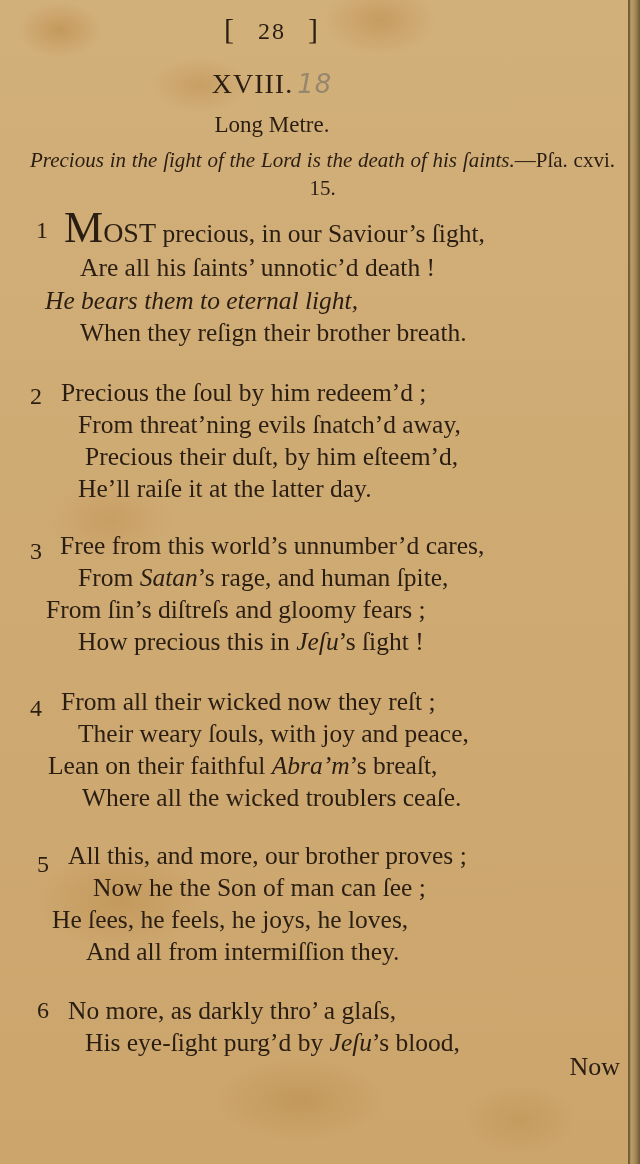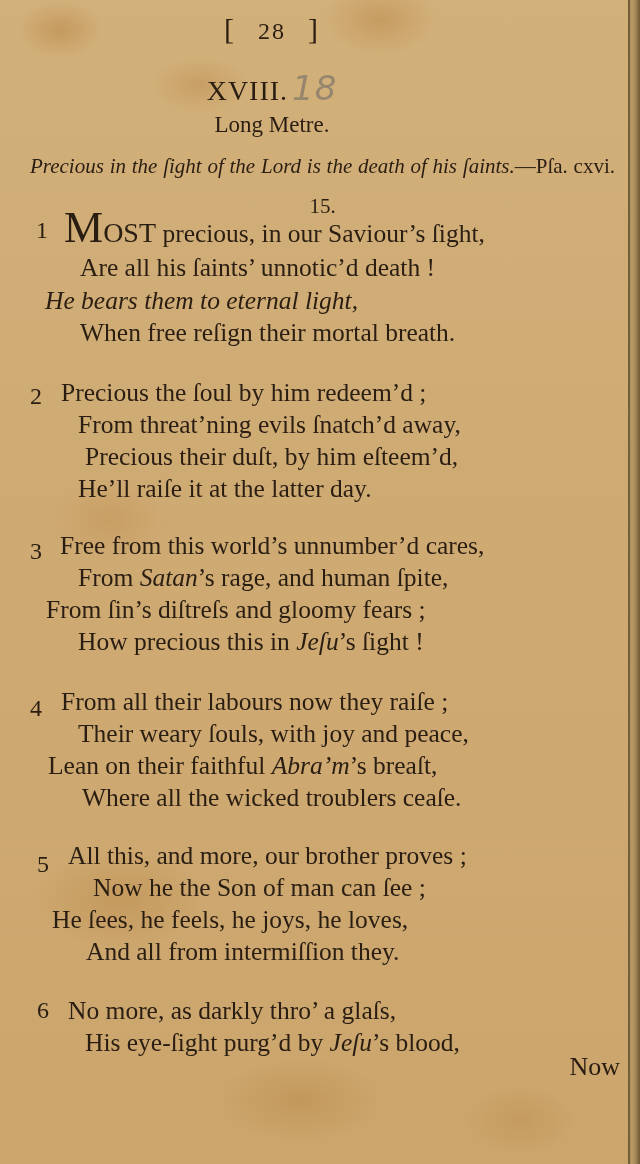--- a/index.html
+++ b/index.html
@@ -28,25 +28,25 @@
   }
   .gutter-line {
     position: absolute; right: 10px; top: 0; width: 2px; height: 1164px;
     background: #5e4b2c; opacity: 0.6;
   }
   .header { position: absolute; left: 0; width: 544px; text-align: center; }
   .pagenum { top: 12px; font-size: 30px; letter-spacing: 2px; }
   .pagenum .br { font-size: 30px; }
   .pagenum .num { margin: 0 22px; font-size: 24px; }
   .hymn-no { top: 68px; font-size: 28px; letter-spacing: 1px; }
-  .hymn-no .pencil { color: #7d7668; font-style: italic; font-family: "DejaVu Sans", sans-serif; font-size: 34px; margin-left: 4px; opacity: 0.7; }
+  .hymn-no .pencil { color: #7d7668; font-style: italic; font-family: "DejaVu Sans", sans-serif; font-size: 26px; margin-left: 4px; opacity: 0.7; }
   .metre { top: 112px; font-size: 23px; }
   .epigraph {
     position: absolute; left: 30px; width: 585px; top: 146px;
-    font-size: 21px; font-style: italic; line-height: 40px;
+    font-size: 21px; font-style: italic; line-height: 28px;
     text-align: justify; text-align-last: center;
   }
   .epigraph .ref { font-style: normal; }
   .stanza { position: absolute; left: 0; width: 628px; font-size: 25.5px; line-height: 32.5px; }
   .line { position: absolute; white-space: nowrap; }
   .snum { position: absolute; font-size: 24px; }
   .dropcap { font-size: 44px; line-height: 32px; }
   .smallcaps { font-size: 28px; }
   .it { font-style: italic; }
   .catch { position: absolute; right: 20px; top: 1108px; font-size: 26px; }
@@ -72,21 +72,21 @@
   <span>Precious in the ſight of the Lord is the death of his ſaints.</span><span class="ref">—Pſa. cxvi. 15.</span>
 </div>
 
 <div class="stanza" style="top:0">
   <span class="snum" style="left:36px; top:214px;">1</span>
   <div class="line" style="left:64px; top:212px;">
     <span class="dropcap">M</span><span class="smallcaps">OST</span><span> precious, in our Saviour’s ſight,</span>
   </div>
   <div class="line" style="left:80px; top:252px;">Are all his ſaints’ unnotic’d death !</div>
   <div class="line" style="left:45px; top:285px;font-style:italic;">He bears them to eternal light,</div>
-  <div class="line" style="left:80px; top:317px;">When free reſign their mortal breath.</div>
+  <div class="line" style="left:80px; top:317px;">When they reſign their brother breath.</div>
 </div>
 
 <div class="stanza" style="top:0">
   <span class="snum" style="left:30px; top:380px;">2</span>
   <div class="line" style="left:61px; top:377px;">Precious the ſoul by him redeem’d ;</div>
   <div class="line" style="left:78px; top:409px;">From threat’ning evils ſnatch’d away,</div>
   <div class="line" style="left:43px; top:441px;margin-left:42px;">Precious their duſt, by him eſteem’d,</div>
   <div class="line" style="left:78px; top:473px;">He’ll raiſe it at the latter day.</div>
 </div>
 
@@ -97,21 +97,21 @@
     <span>From </span><span class="it">Satan</span><span>’s rage, and human ſpite,</span>
   </div>
   <div class="line" style="left:46px; top:594px;">From ſin’s diſtreſs and gloomy fears ;</div>
   <div class="line" style="left:78px; top:626px;">
     <span>How precious this in </span><span class="it">Jeſu</span><span>’s ſight !</span>
   </div>
 </div>
 
 <div class="stanza" style="top:0">
   <span class="snum" style="left:30px; top:692px;">4</span>
-  <div class="line" style="left:61px; top:686px;">From all their labours now they raiſe ;</div>
+  <div class="line" style="left:61px; top:686px;">From all their wicked now they reſt ;</div>
   <div class="line" style="left:78px; top:718px;text-align:center;">Their weary ſouls, with joy and peace,</div>
   <div class="line" style="left:48px; top:750px;">
     <span>Lean on their faithful </span><span class="it">Abra’m</span><span>’s breaſt,</span>
   </div>
   <div class="line" style="left:82px; top:782px;">Where all the wicked troublers ceaſe.</div>
 </div>
 
 <div class="stanza" style="top:0">
   <span class="snum" style="left:37px; top:848px;">5</span>
   <div class="line" style="left:68px; top:840px;">All this, and more, our brother proves ;</div>

